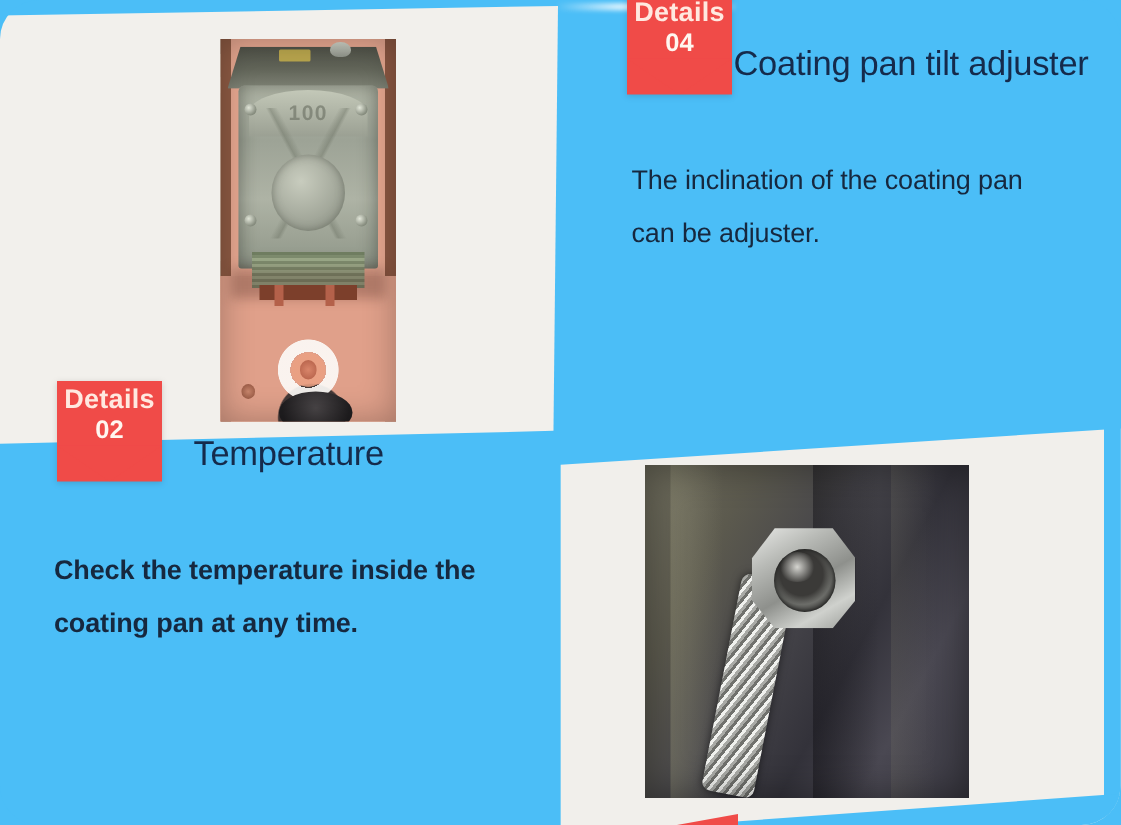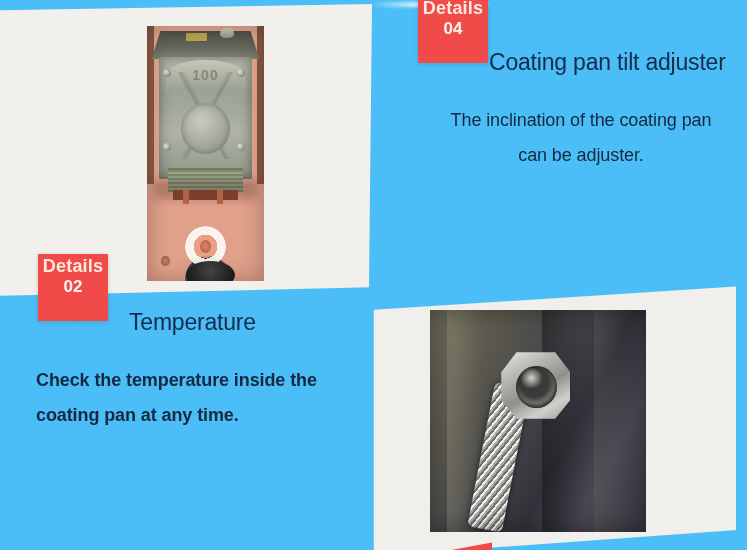--- a/index.html
+++ b/index.html
@@ -2,21 +2,21 @@
 <html><head>
 <meta charset="utf-8">
 <style>
   html,body{margin:0;padding:0;}
   body{
     width:747px;height:550px;overflow:hidden;
     font-family:"Liberation Sans", sans-serif;
     background:#4bbef7;
     position:relative;
   }
-  .stage{position:absolute;inset:0;overflow:hidden;background:#4bbef7;}
+  .stage{position:absolute;inset:0;overflow:hidden;background:#4bbef7;border-radius:26px;}
 
   
   .panel{position:absolute;background:#f1efeb;}
 
   
   .panel-tl{
     left:-6px;top:4px;width:378px;height:292px;
     background:#f2f0ec;
     clip-path:polygon(0% 2.2%, 100% 0%, 99.2% 97%, 0% 100%);
   }
@@ -168,33 +168,32 @@
   .badge-06{left:38px;top:254px;}
 
   
   .heading{
     position:absolute;
     color:#152b4c;
     font-family:"Liberation Sans", sans-serif;
     font-size:23px;line-height:28px;
     letter-spacing:-0.2px;
     white-space:nowrap;
-    margin-top:20px;
   }
   .head-05{left:489px;top:28px;}
   .head-06{left:129px;top:288px;}
 
   .body-text{
     position:absolute;
     color:#16283f;
     font-family:"Liberation Sans", sans-serif;
     font-size:18px;line-height:35px;
     letter-spacing:-0.1px;
   }
-  .body-05{left:421px;top:103px;width:320px;text-align:center;}
+  .body-05{left:421px;top:103px;width:320px;}
   .body-06{left:36px;top:363px;width:320px;font-weight:bold;}
 </style>
 </head>
 <body>
 
 <div class="stage">
 
   <div class="panel panel-tl"></div>
 
   <div class="photo photo-gearbox">

